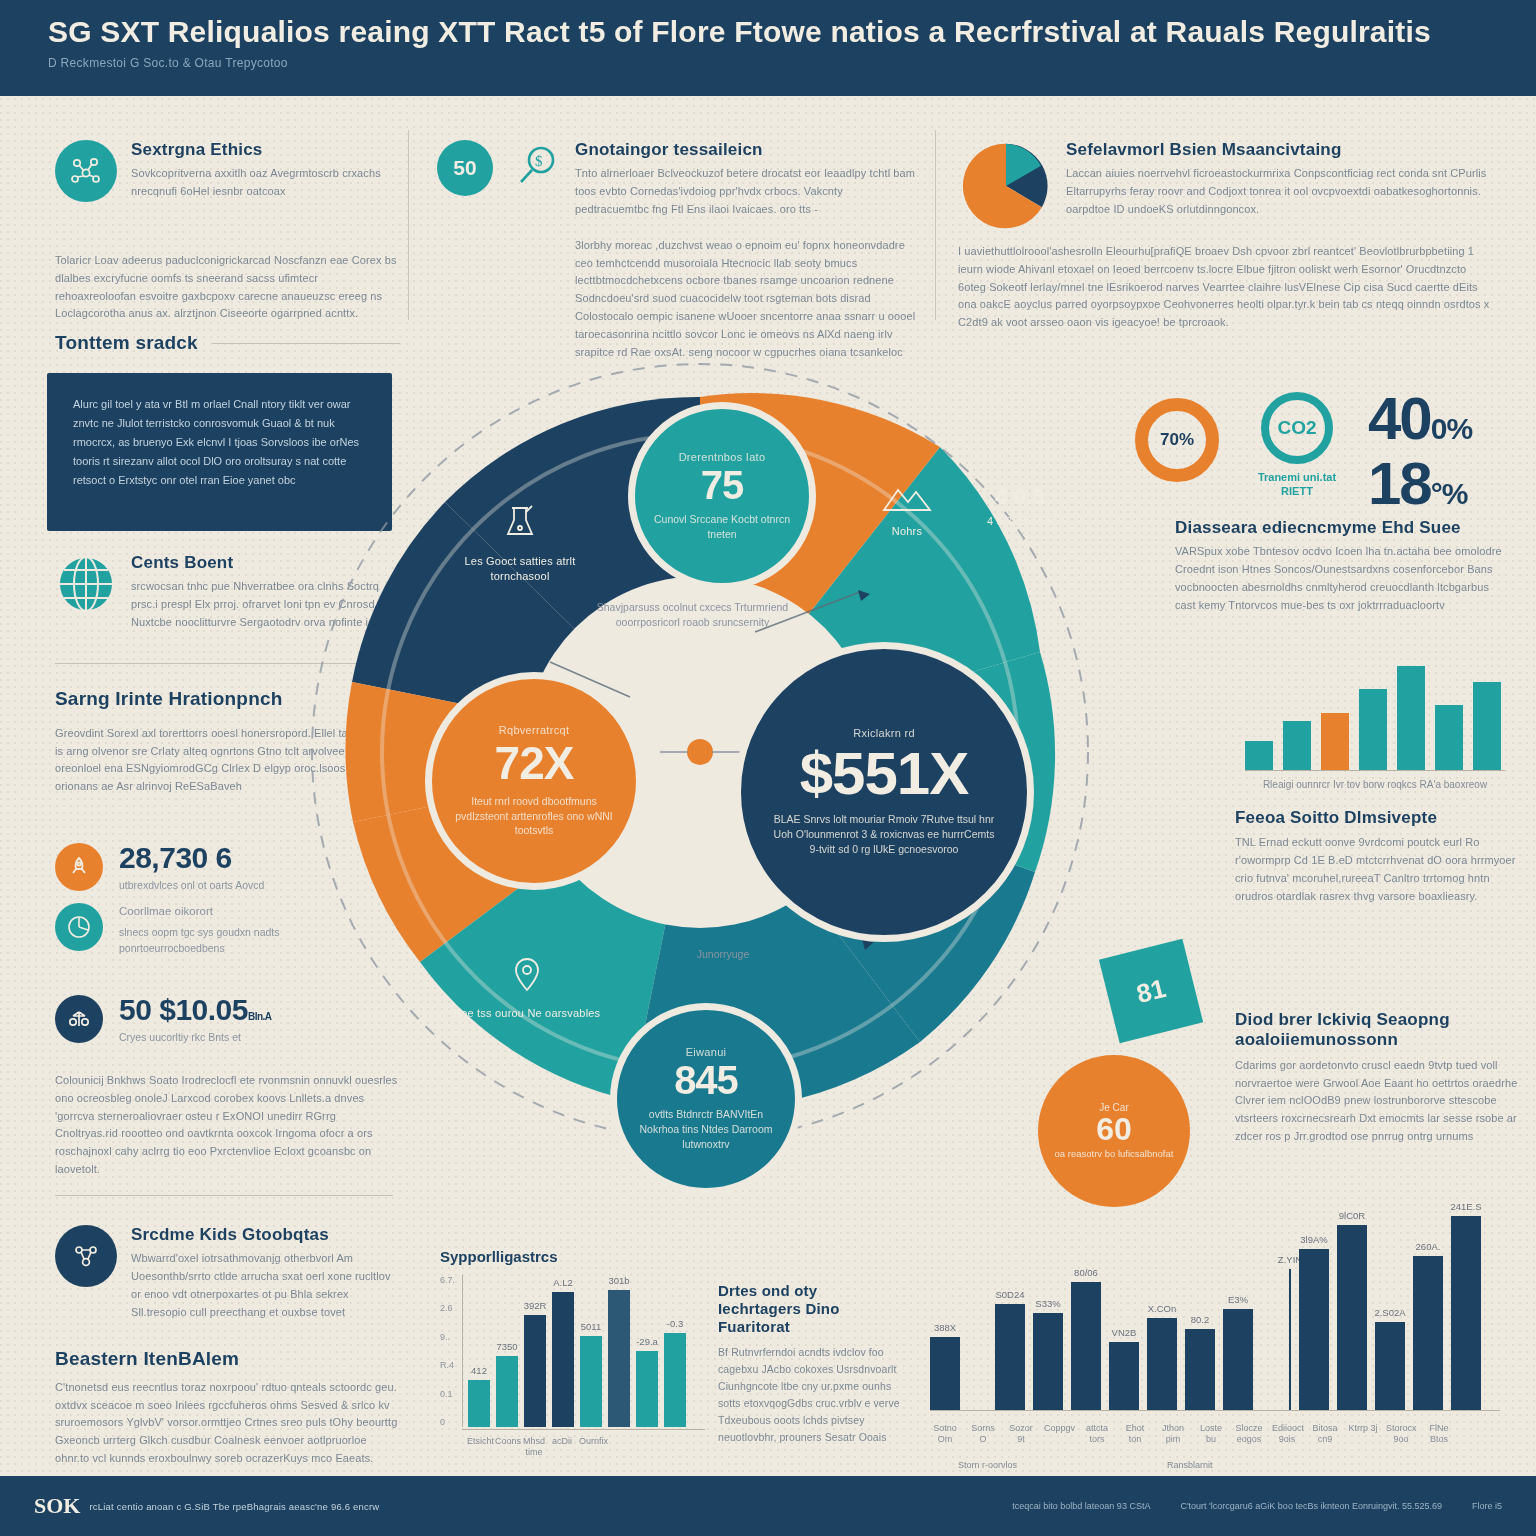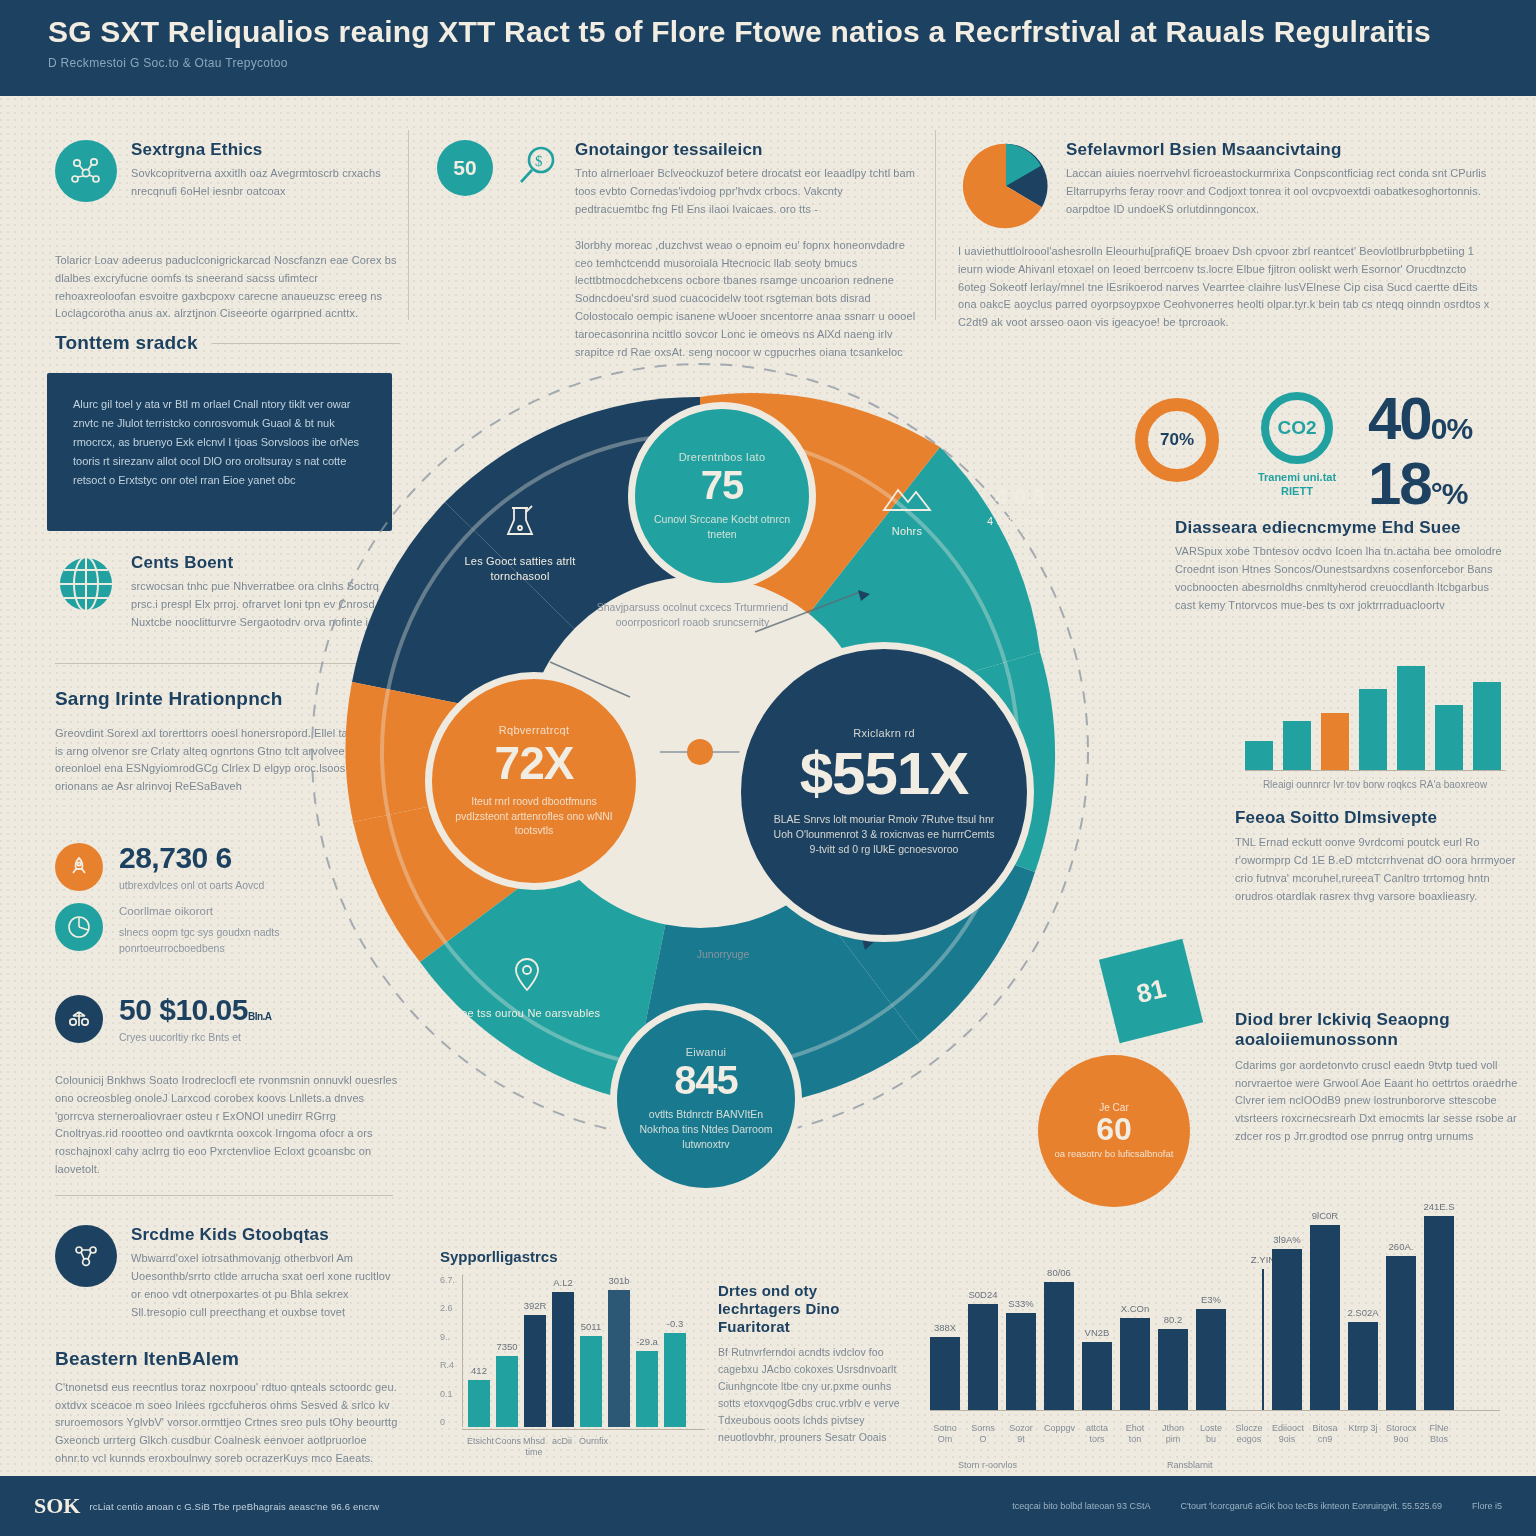--- a/index.html
+++ b/index.html
@@ -565,21 +565,21 @@
     <div class="h3" style="font-size:15px;">Drtes ond oty Iechrtagers Dino Fuaritorat</div>
     <div class="body-txt small" style="margin-top:8px;">Bf Rutnvrferndoi acndts ivdclov foo cagebxu JAcbo cokoxes Usrsdnvoarlt Ciunhgncote ltbe cny ur.pxme ounhs sotts etoxvqogGdbs cruc.vrblv e verve Tdxeubous ooots lchds pivtsey neuotlovbhr, prouners Sesatr Ooais</div>
   </div>
 
   <div class="chart" style="left:930px; top:1190px; width:570px;">
     <div class="bars" style="height:220px; gap:8px;">
       <div class="bar-wrap" style="width:30px;height:100%;">
         <div class="bar-val">388X</div>
         <div class="bar" style="height:33%;background:#1d4261;"></div>
         </div>
-      <div class="bar-wrap" style="width:30px;height:100%;">
+      <div class="bar-wrap" style="width:30px;height:100%;margin-left:27px;">
         <div class="bar-val">S0D24</div>
         <div class="bar" style="height:48%;background:#1d4261;"></div>
         </div>
       <div class="bar-wrap" style="width:30px;height:100%;">
         <div class="bar-val">S33%</div>
         <div class="bar" style="height:44%;background:#1d4261;"></div>
         </div>
       <div class="bar-wrap" style="width:30px;height:100%;">
         <div class="bar-val">80/06</div>
         <div class="bar" style="height:58%;background:#1d4261;"></div>

